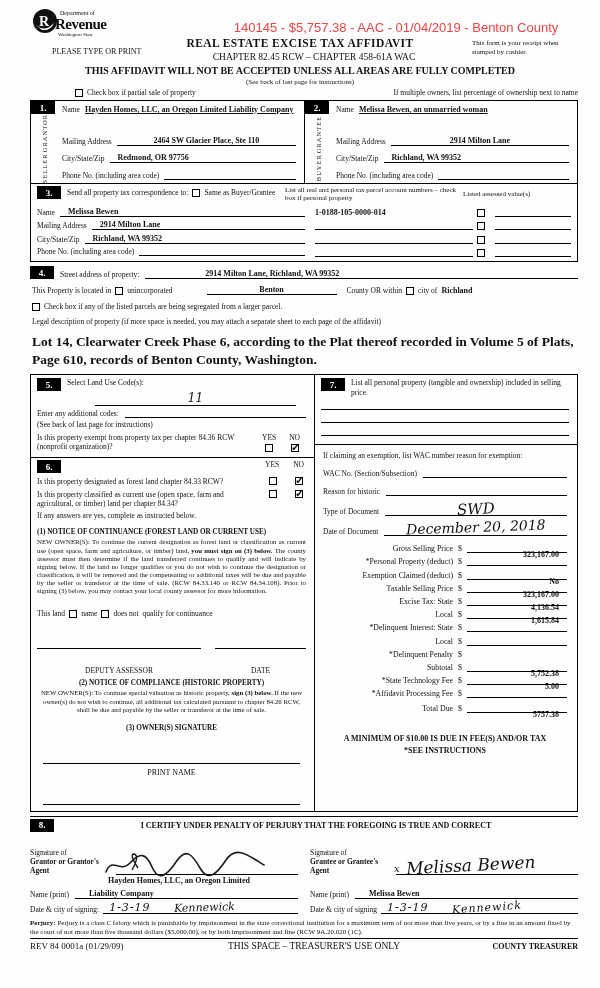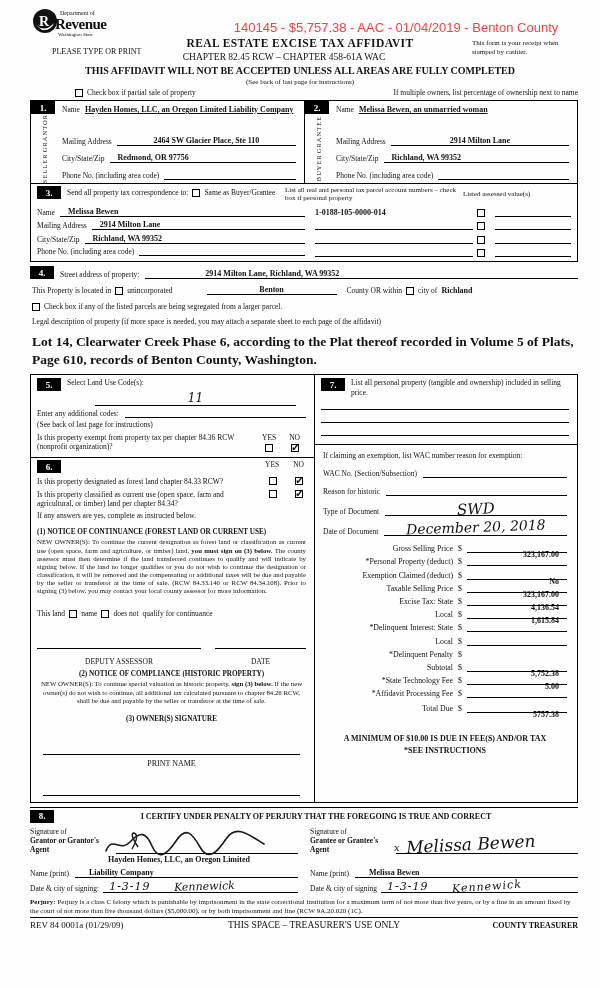--- a/index.html
+++ b/index.html
@@ -12,21 +12,21 @@
   .logo-row { display:flex; align-items:center; }
   .logo-dept { font-size:6px; margin-left:2px; }
   .logo-rev { font-size:15px; font-weight:bold; letter-spacing:-0.5px; margin-left:-3px; }
   .logo-state { font-size:5px; margin-left:26px; margin-top:-2px; }
   .hdr-stamp { position:absolute; top:20px; left:228px; width:336px; text-align:center;
                font-family:"Liberation Sans", sans-serif; font-size:13px; color:#ef4444; }
   .hdr-please { position:absolute; top:47px; left:52px; font-size:8px; }
   .hdr-title { position:absolute; top:37px; left:150px; width:300px; text-align:center;
                font-weight:bold; font-size:11.5px; letter-spacing:0.4px; }
   .hdr-receipt { position:absolute; top:39px; right:24px; width:104px; font-size:7px; line-height:1.25; }
-  .hdr-chapter { position:absolute; top:52px; left:124px; width:320px; text-align:center; font-size:9.5px; }
+  .hdr-chapter { position:absolute; top:52px; left:154px; width:320px; text-align:center; font-size:9.5px; }
   .hdr-warning { position:absolute; top:65px; left:0; right:0; text-align:center; font-weight:bold; font-size:10px; }
   .hdr-seeback { position:absolute; top:78px; left:0; right:0; text-align:center; font-size:7px; }
 
   
   .cb { width:8px; height:8px; border:1px solid #000; display:inline-block; vertical-align:-1px;
         position:relative; background:#fff; flex:none; }
   .cb.checked::after { content:"✓"; position:absolute; left:-1px; top:-4px; font-size:11px; font-weight:bold; }
   .line { border-bottom:1px solid #000; }
   .val { font-weight:bold; font-size:8px; }
   .lbl { font-size:7.5px; }
@@ -88,21 +88,21 @@
   .q-text { flex:1; padding-right:8px; line-height:1.2; }
 
   .sec6 { padding:2px 8px 6px 6px; font-size:7.5px; flex:1; display:flex; flex-direction:column; }
   .sec6-hdr { display:flex; }
   .para { font-size:6.8px; line-height:1.2; text-align:justify; margin-top:2px; }
   .para-title { font-weight:bold; font-size:7.2px; margin-top:8px; }
   .thisland { display:flex; align-items:center; gap:4px; margin-top:14px; }
   .dep-lines { display:flex; gap:14px; margin-top:30px; }
   .dep-lines .line { height:1px; }
   .dep-l1 { flex:1.8; } .dep-l2 { flex:1; }
-  .dep-labels { display:flex; gap:14px; font-size:7.5px; margin-top:8px; }
+  .dep-labels { display:flex; gap:14px; font-size:7.5px; margin-top:17px; }
   .dep-lab1 { flex:1.8; text-align:center; } .dep-lab2 { flex:1; text-align:center; }
   .centered { text-align:center; }
   .owners-line { margin:16px 6px 0 6px; }
   .printname { font-weight:normal; font-size:8px; text-align:center; margin-top:4px; }
 
   .sec7 { border-bottom:1px solid #000; padding:3px 8px 8px 6px; font-size:7.5px; }
   .sec7-hdr { display:flex; gap:6px; }
   .sec7 .line { height:11px; margin-top:2px; }
 
   .exem { padding:6px 10px 0 8px; font-size:7.5px; }
@@ -115,21 +115,21 @@
   .fin-lbl { width:130px; text-align:right; font-size:7.8px; white-space:nowrap; }
   .fin-dollar { width:14px; text-align:center; font-size:7.8px; }
   .fin-line { flex:1; border-bottom:1px solid #000; height:10px; text-align:right; padding-right:8px; }
   .fin-val { font-weight:bold; font-size:8px; }
   .minimum { text-align:center; font-weight:bold; font-size:8px; margin-top:20px; line-height:1.5; }
 
   
   .sec8 { margin-top:4px; border-top:1px solid #000; padding-top:2px; }
   .cert-hdr { display:flex; align-items:center; }
   .cert-txt { flex:1; text-align:center; font-weight:bold; font-size:8px; }
-  .sig-cols { display:flex; gap:12px; margin-top:4px; }
+  .sig-cols { display:flex; gap:12px; margin-top:16px; }
   .sig-col { flex:1; font-size:7.5px; }
   .sig-row { display:flex; align-items:flex-end; position:relative; }
   .sig-lab { width:86px; line-height:1.2; }
   .sig-lab b { font-size:7.5px; }
   .sig-line { flex:1; border-bottom:1px solid #000; height:20px; position:relative; }
   .scrawl { position:absolute; left:-14px; bottom:-4px; }
   .script-name { font-family:"DejaVu Serif", serif; font-style:italic; font-size:17px;
                  transform:rotate(-3deg); display:inline-block; position:absolute; left:10px; bottom:-1px; white-space:nowrap; }
   .xmark { position:absolute; left:-2px; bottom:0; font-size:10px; }
   .under-sig { text-align:center; font-weight:bold; font-size:8px; margin:1px 0 0 30px; }

